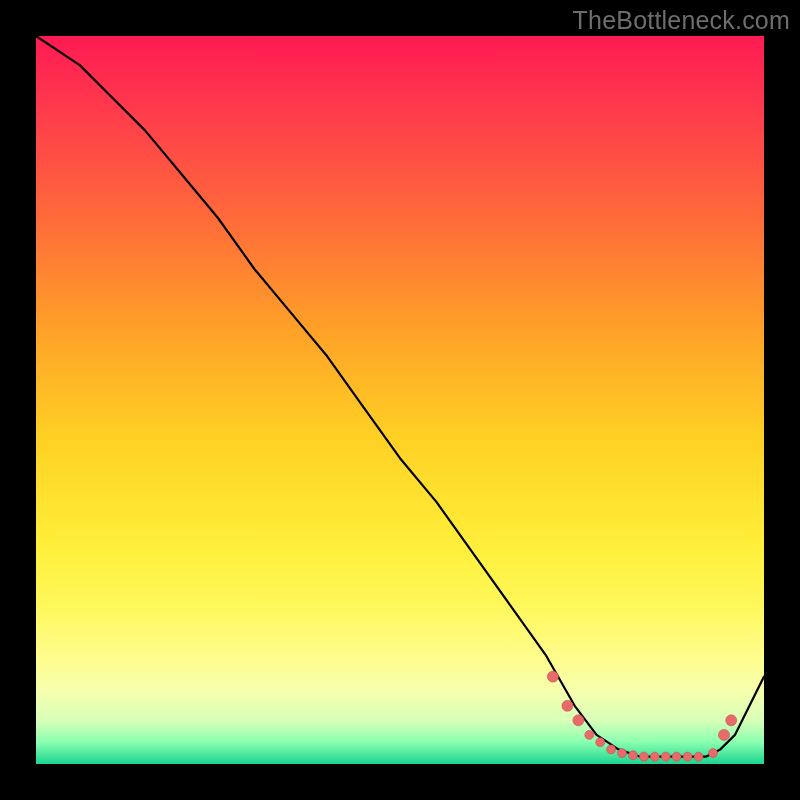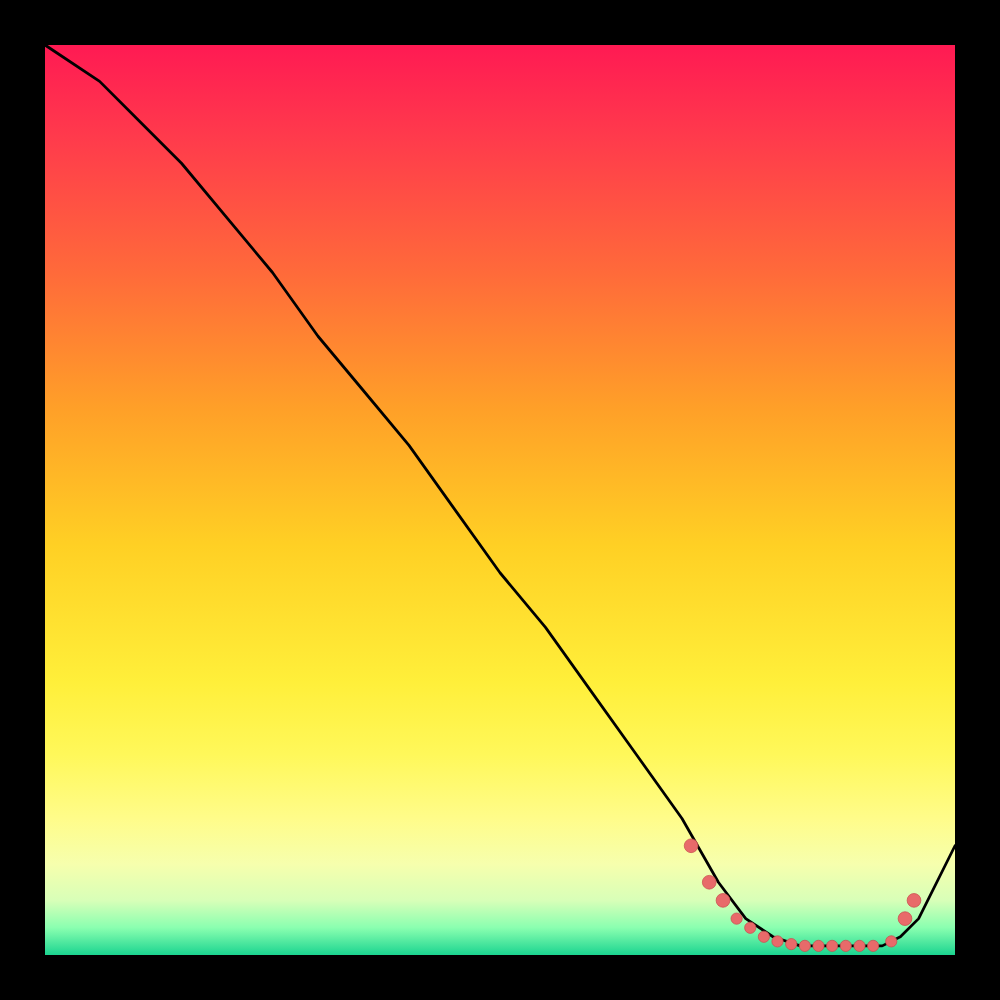--- a/index.html
+++ b/index.html
@@ -78,13 +78,14 @@
           <circle cx="629.7" cy="720.7" r="4.5" fill="#e86a6a" stroke="#c94f4f" stroke-width="0.6"></circle>
           <circle cx="640.6" cy="720.7" r="4.5" fill="#e86a6a" stroke="#c94f4f" stroke-width="0.6"></circle>
           <circle cx="651.6" cy="720.7" r="4.5" fill="#e86a6a" stroke="#c94f4f" stroke-width="0.6"></circle>
           <circle cx="662.5" cy="720.7" r="4.5" fill="#e86a6a" stroke="#c94f4f" stroke-width="0.6"></circle>
           <circle cx="677.0" cy="717.1" r="4.5" fill="#e86a6a" stroke="#c94f4f" stroke-width="0.6"></circle>
           <circle cx="688.0" cy="698.9" r="5.5" fill="#e86a6a" stroke="#c94f4f" stroke-width="0.6"></circle>
           <circle cx="695.2" cy="684.3" r="5.5" fill="#e86a6a" stroke="#c94f4f" stroke-width="0.6"></circle>
         </g>
     </svg>
   </div>
+  <div class="watermark">TheBottleneck.com</div>
 </div>
 
 </body></html>

